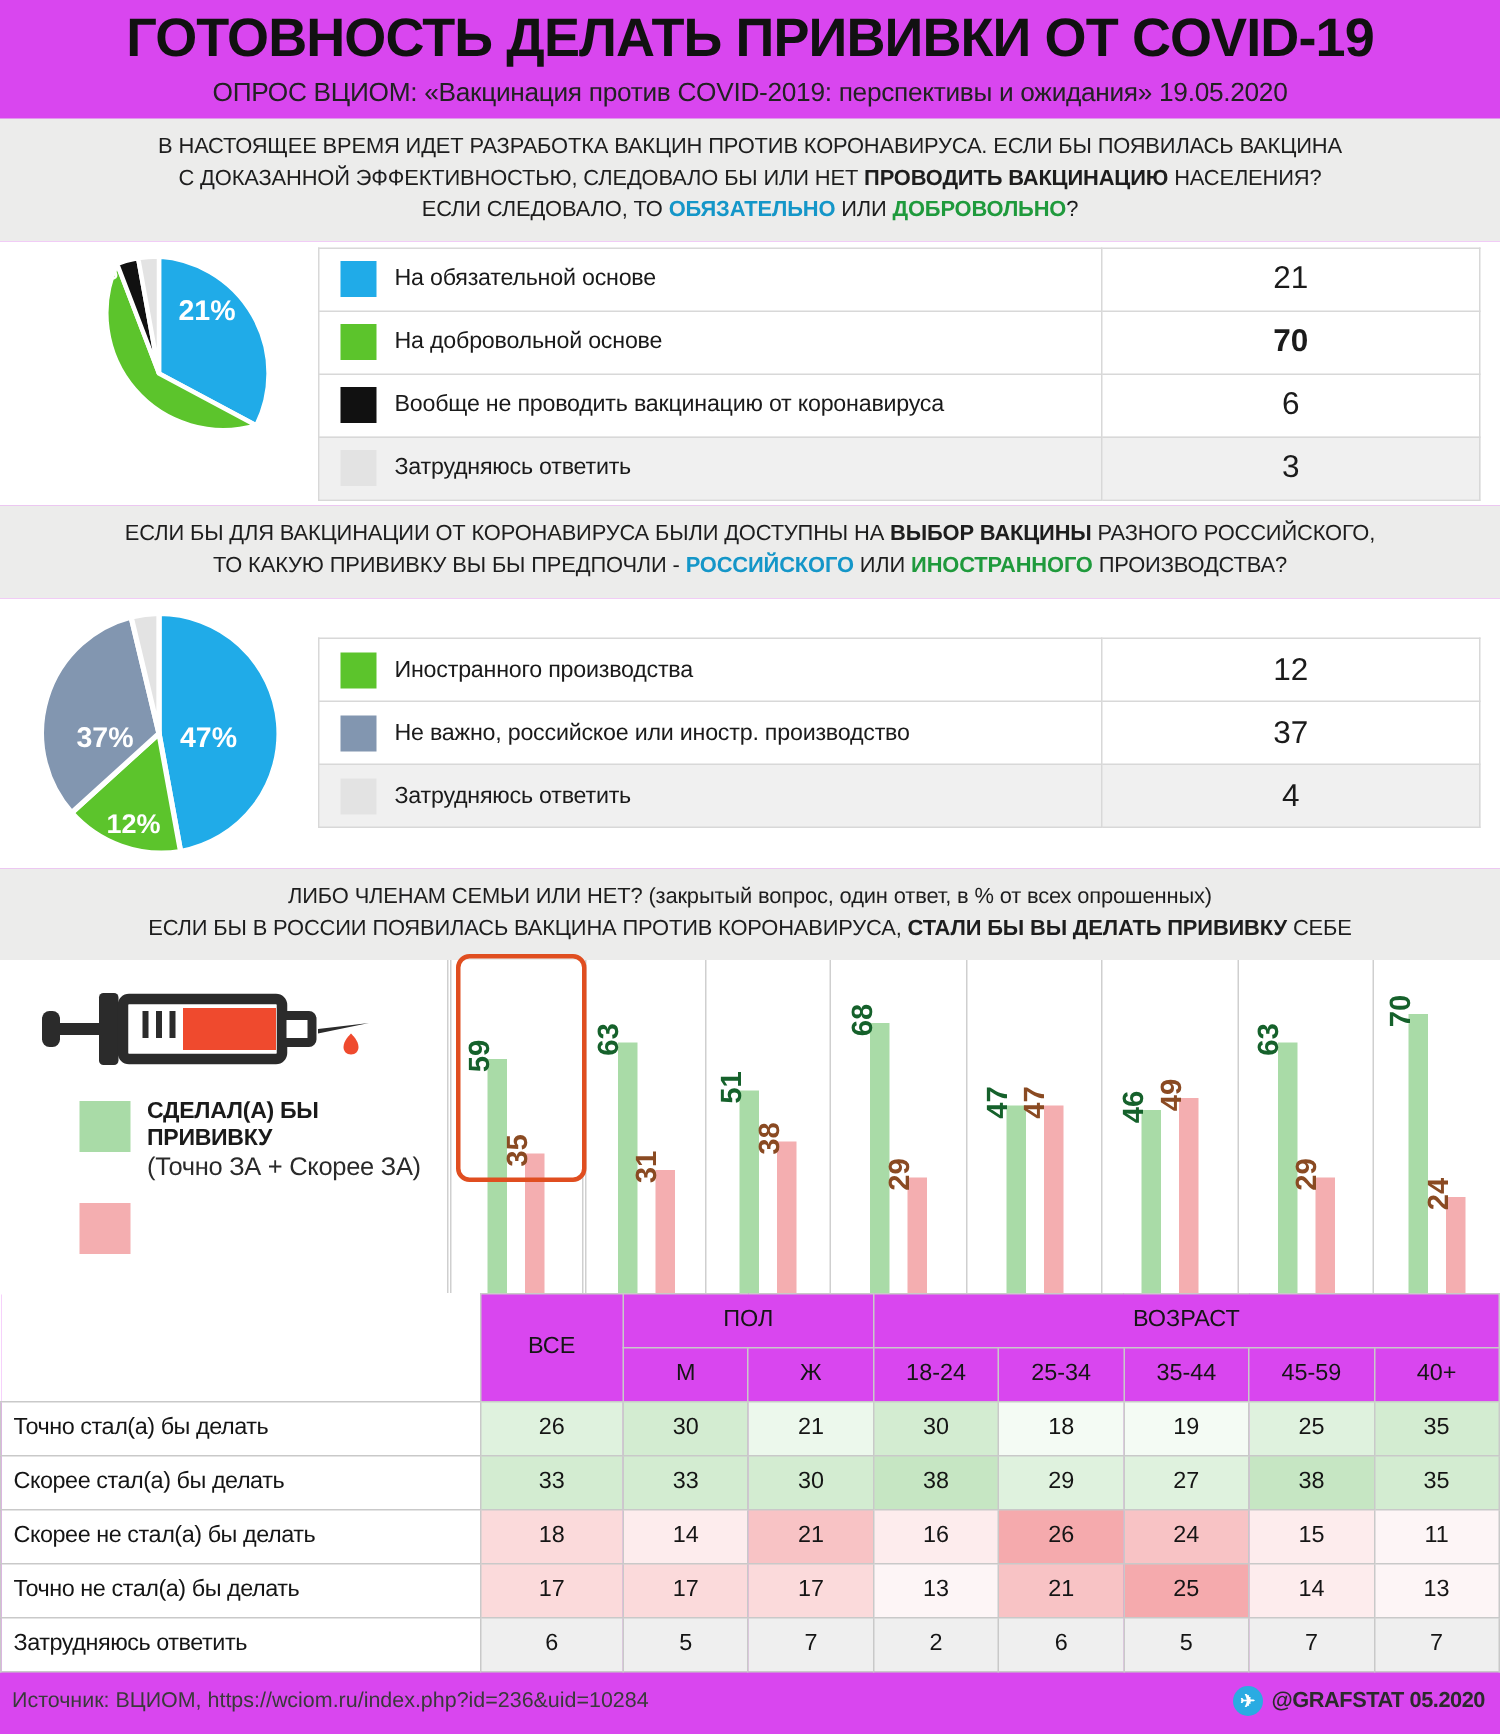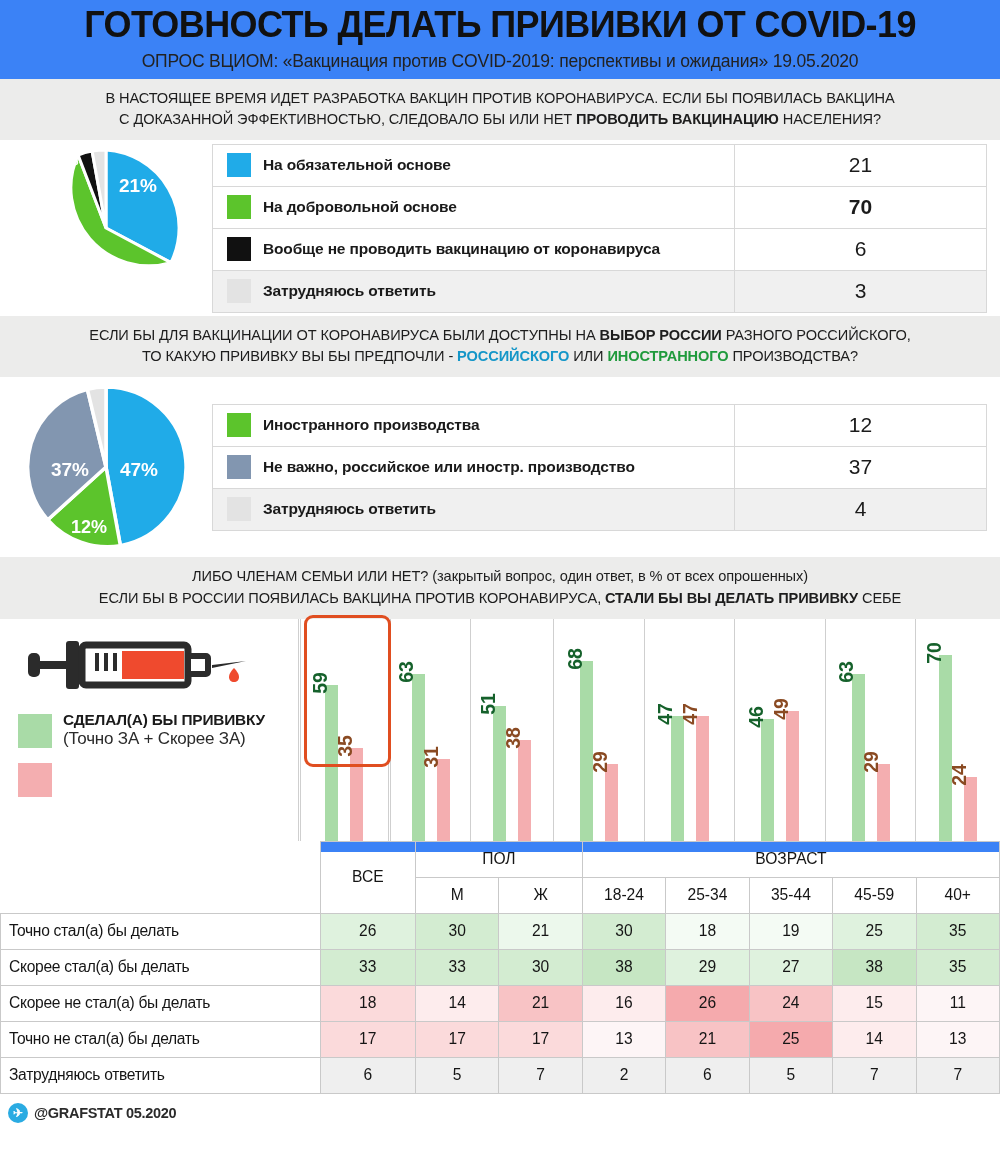--- a/index.html
+++ b/index.html
@@ -3,21 +3,21 @@
 <meta charset="utf-8">
 <style>
   * { box-sizing: border-box; margin: 0; padding: 0; }
   html, body {
     width: 1000px; height: 1156px;
     background: #ffffff;
     font-family: "Liberation Sans", sans-serif;
     color: #1a1a1a;
     overflow: hidden;
   }
-  .page { position: relative; width: 1000px; height: 852px; background:#3b82f6; }
+  .page { position: relative; width: 1000px; height: 1156px; background:#d946ef; }
 
   
   .main-title {
     text-align: center;
     font-size: 36px;
     font-weight: bold;
     letter-spacing: -0.6px;
     color: #111;
     padding-top: 6px;
     line-height: 1.05;
@@ -63,35 +63,35 @@
     vertical-align: middle;
     background: #fff;
   }
   .legend-table tr.alt td { background: #f0f0f0; }
   .lt-label { padding-left: 0; }
   .lt-label .inner { display:flex; align-items:center; }
   .swatch {
     width: 24px; height: 24px; margin: 0 12px 0 14px; flex: none;
     display:block;
   }
-  .lt-text { letter-spacing: -0.15px; font-weight: bold; }
+  .lt-text { letter-spacing: -0.15px; }
   .lt-val {
     width: 252px;
     text-align: center;
     font-size: 21px;
     color: #1b1b1b;
   }
   .lt-val.bold { font-weight: bold; }
 
   
   .chart-panel { position: relative; height: 222px; background:#fff; display:flex; }
   .chart-left { width: 298px; position: relative; }
   .syringe { position:absolute; left: 22px; top: 6px; }
   .legend-block { position:absolute; left: 18px; top: 92px; }
-  .legend-row { display:flex; align-items:center; margin-bottom: 12px; }
+  .legend-row { display:flex; align-items:flex-start; margin-bottom: 12px; margin-left: 35px; }
   .legend-sw { width: 34px; height: 34px; margin-right: 11px; flex:none; margin-top:2px;}
   .legend-t1 { font-size: 15.4px; font-weight: bold; color:#1a1a1a; letter-spacing:-0.2px; line-height:1.15;}
   .legend-t2 { font-size: 17px; color:#2a2a2a; letter-spacing:-0.2px; margin-top:2px;}
 
   .chart-right { flex:1; position: relative; }
   .bar-groups { position:absolute; left:0; right:0; top:0; bottom:0; display:flex; }
   .bgroup { position:relative; border-left: 1px solid #cfcfcf; }
   .bgroup.dbl { border-left: 3px double #cfcfcf; }
   .bars { position:absolute; left:0; right:0; bottom:0; top:0; display:flex; justify-content:center; align-items:flex-end; gap: 12px;}
   .bar { width: 13px; position: relative; }
@@ -158,20 +158,23 @@
 <div class="page">
 
   <div class="main-title">ГОТОВНОСТЬ ДЕЛАТЬ ПРИВИВКИ ОТ COVID-19</div>
   <div class="subtitle">ОПРОС ВЦИОМ: «Вакцинация против COVID-2019: перспективы и ожидания» 19.05.2020</div>
 
   <div class="qband">
     <div>В НАСТОЯЩЕЕ ВРЕМЯ ИДЕТ РАЗРАБОТКА ВАКЦИН ПРОТИВ КОРОНАВИРУСА. ЕСЛИ БЫ ПОЯВИЛАСЬ ВАКЦИНА</div>
     <div>
       <span>С ДОКАЗАННОЙ ЭФФЕКТИВНОСТЬЮ, СЛЕДОВАЛО БЫ ИЛИ НЕТ </span><b>ПРОВОДИТЬ ВАКЦИНАЦИЮ</b><span> НАСЕЛЕНИЯ?</span>
     </div>
+    <div>
+      <span>ЕСЛИ СЛЕДОВАЛО, ТО </span><span class="c-blue">ОБЯЗАТЕЛЬНО</span><span> ИЛИ </span><span class="c-green">ДОБРОВОЛЬНО</span><span>?</span>
+    </div>
   </div>
 
   <div class="section" style="height:176px;">
     <div class="pie-wrap">
       <svg class="pie" width="172" height="168" viewBox="0 0 172 168">
 
         <path d="M86 84 L86 6 A78 78 0 0 1 150.9 118.6 Z" fill="#20abe8" stroke="#ffffff" stroke-width="3"></path>
 
         <path d="M86 84 L150.9 118.6 A78 78 0 0 1 58.1 11.0 Z" fill="#5cc42c" stroke="#ffffff" stroke-width="3"></path>
 
@@ -220,21 +223,21 @@
               </div>
             </td>
           <td class="lt-val">3</td>
         </tr>
       </tbody>
     </table>
   </div>
 
   <div class="qband">
     <div>
-      <span>ЕСЛИ БЫ ДЛЯ ВАКЦИНАЦИИ ОТ КОРОНАВИРУСА БЫЛИ ДОСТУПНЫ НА </span><b>ВЫБОР РОССИИ</b><span> РАЗНОГО РОССИЙСКОГО,</span>
+      <span>ЕСЛИ БЫ ДЛЯ ВАКЦИНАЦИИ ОТ КОРОНАВИРУСА БЫЛИ ДОСТУПНЫ НА </span><b>ВЫБОР ВАКЦИНЫ</b><span> РАЗНОГО РОССИЙСКОГО,</span>
     </div>
     <div>
       <span>ТО КАКУЮ ПРИВИВКУ ВЫ БЫ ПРЕДПОЧЛИ - </span><span class="c-blue">РОССИЙСКОГО</span><span> ИЛИ </span><span class="c-green">ИНОСТРАННОГО</span><span> ПРОИЗВОДСТВА?</span>
     </div>
   </div>
 
   <div class="section" style="height:180px;">
     <div class="pie-wrap">
       <svg class="pie" width="178" height="172" viewBox="0 0 178 172">
 
@@ -490,19 +493,20 @@
           <td style="background: rgb(239, 239, 239);">2</td>
           <td style="background: rgb(239, 239, 239);">6</td>
           <td style="background: rgb(239, 239, 239);">5</td>
           <td style="background: rgb(239, 239, 239);">7</td>
           <td style="background: rgb(239, 239, 239);">7</td>
         </tr>
       </tbody>
   </table>
 
   <div class="footer">
+    <span>Источник: ВЦИОМ, https://wciom.ru/index.php?id=236&amp;uid=10284</span>
     <span class="brand">
       <span class="tg">✈</span>
       <span>@GRAFSTAT 05.2020</span>
     </span>
   </div>
 
 </div>
 
 </body></html>

